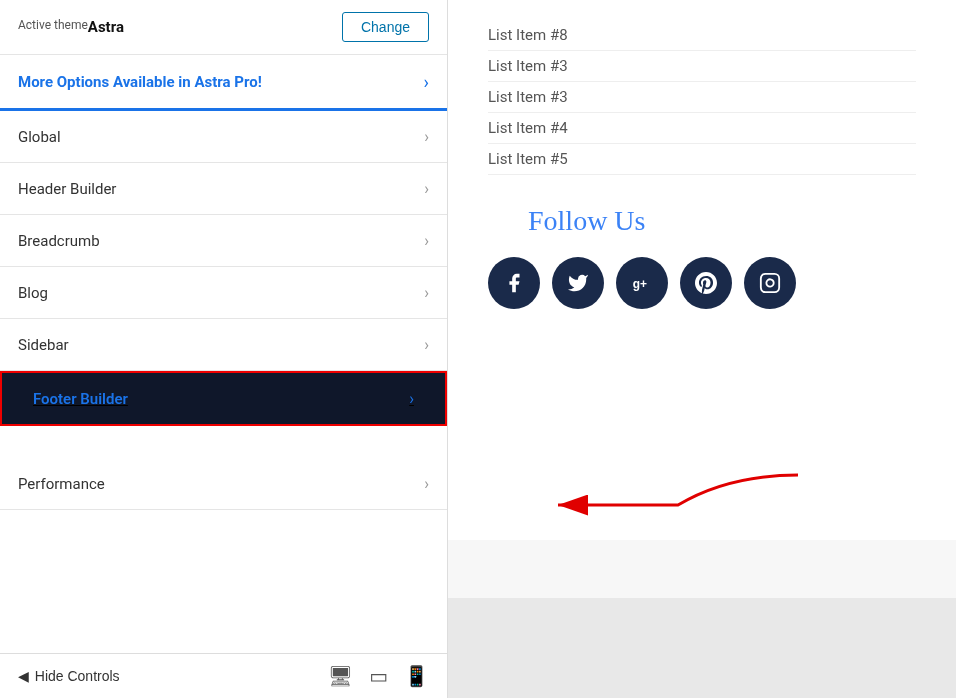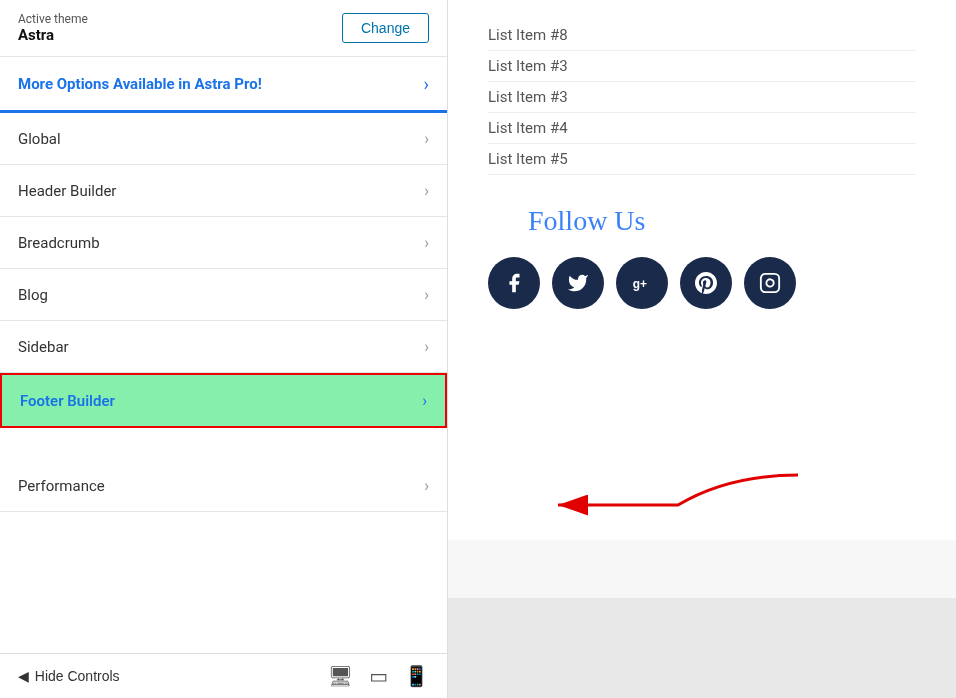--- a/index.html
+++ b/index.html
@@ -27,21 +27,20 @@
       display: flex;
       align-items: center;
       justify-content: space-between;
       padding: 12px 18px;
       background: #fff;
       border-bottom: 1px solid #e5e5e5;
     }
 
     .active-theme-info {
       display: flex;
-      flex-direction: column;
     }
 
     .active-theme-label {
       font-size: 12px;
       color: #555;
     }
 
     .active-theme-name {
       font-size: 15px;
       font-weight: 700;
@@ -101,25 +100,26 @@
 
     .nav-item-chevron {
       color: #999;
       font-size: 16px;
     }
 
     .footer-builder-item {
       display: flex;
       align-items: center;
       justify-content: space-between;
-      padding: 16px 18px;
+      padding: 16px 31px;
       border: 2px solid #e00;
-      background: #86efac;
+      background: #0f172a;
       cursor: pointer;
       margin: 0;
+      text-decoration: underline;
     }
 
     .footer-builder-label {
       font-size: 15px;
       color: #1a73e8;
       font-weight: 600;
     }
 
     .footer-builder-chevron {
       color: #1a73e8;

